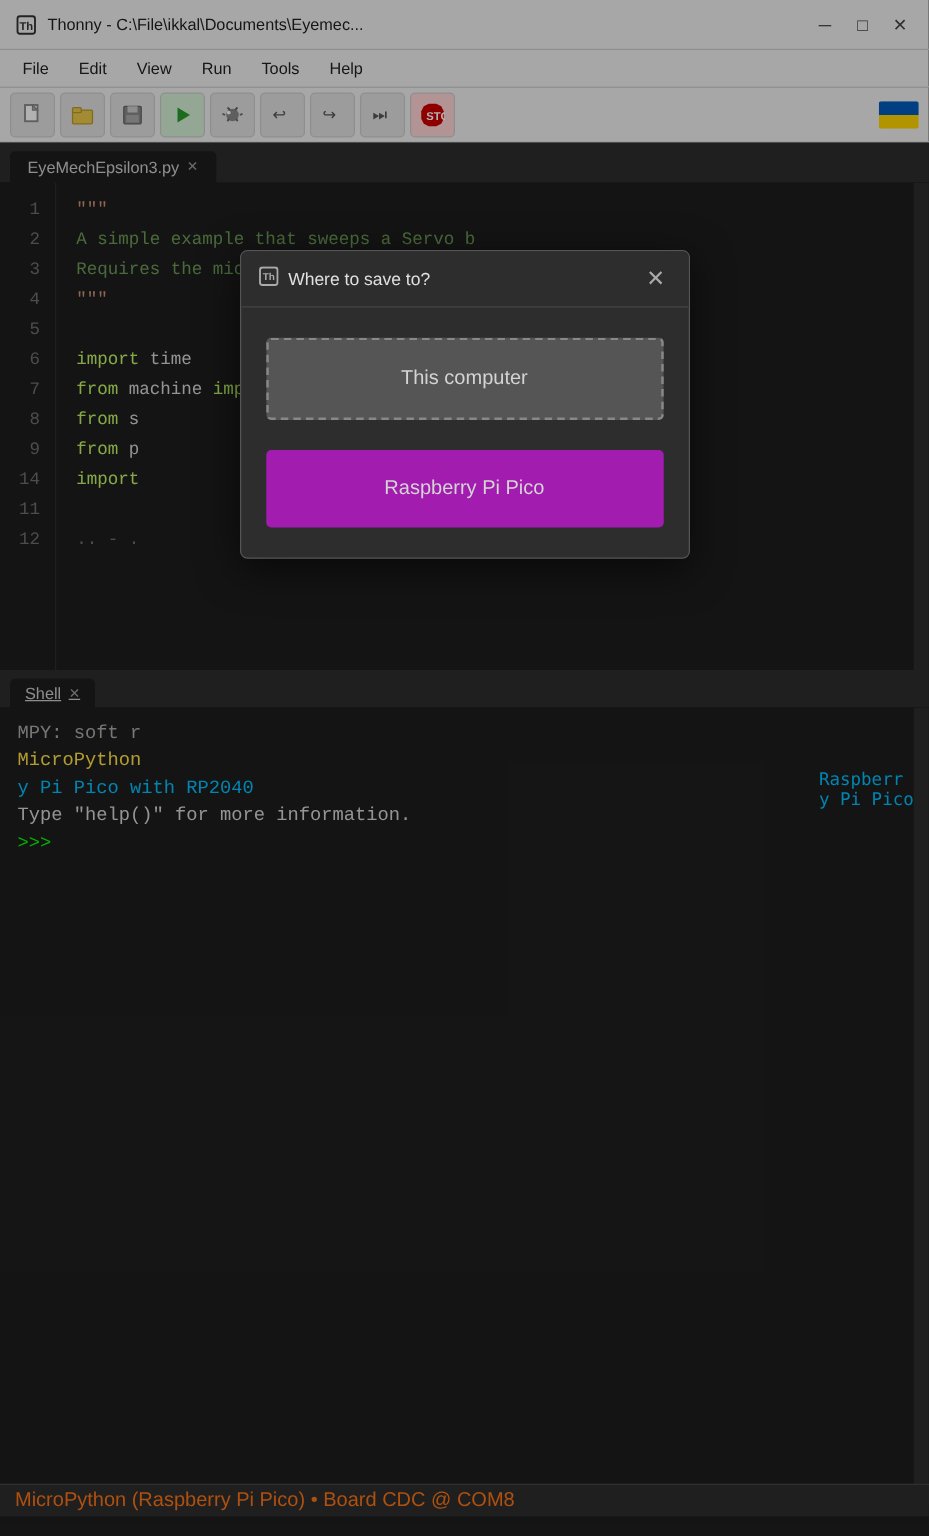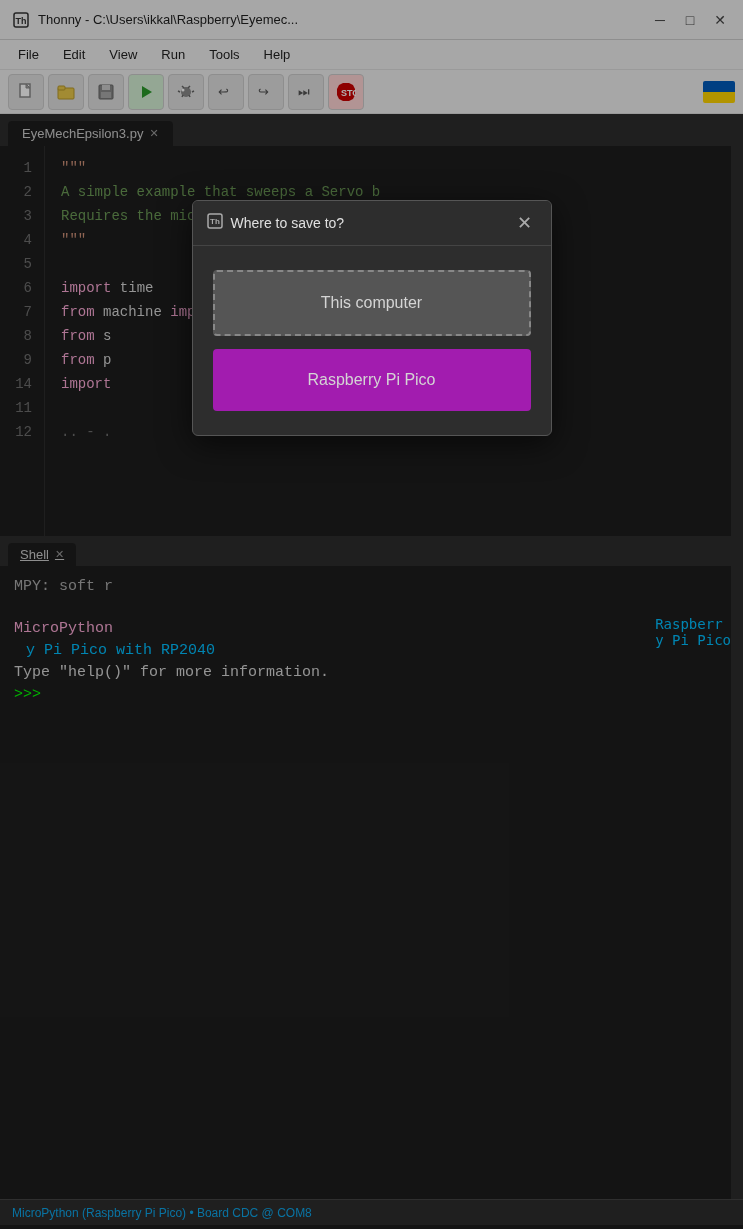--- a/index.html
+++ b/index.html
@@ -145,21 +145,21 @@
     .code-area {
       flex: 1;
       padding: 10px 16px;
       font-family: 'Consolas', 'Courier New', monospace;
       font-size: 14px;
       line-height: 24px;
       color: #d4d4d4;
       overflow: hidden;
     }
     .code-line { white-space: nowrap; }
-    .kw { color: #f9a8d4; }
+    .kw { color: #bef264; }
     .str { color: #ce9178; }
     .comment { color: #6a9955; }
     .scrollbar-v {
       width: 12px;
       background: #2d2d2d;
     }
 
     
     .shell-tab-bar {
       background: #2d2d2d;
@@ -185,36 +185,36 @@
       background: #1e1e1e;
       flex: 1;
       padding: 10px 14px;
       font-family: Liberation Mono, monospace;
       font-size: 15px;
       line-height: 22px;
       color: #d4d4d4;
       overflow: hidden;
     }
     .shell-mpy { color: #aaa; }
-    .shell-micro { color: #f9a8d4; margin-top: 20px; }
-    .shell-raspi { color: #00bfff; margin-left: 12px; }
+    .shell-micro { color: #fde047; }
+    .shell-raspi { color: #00bfff; }
     .shell-prompt { color: #00ff00; }
 
     
     .status-bar {
       background: #2d2d2d;
       height: 26px;
       display: flex;
       align-items: center;
       padding: 0 12px;
-      font-size: 12px;
-      color: #0ea5e9;
+      font-size: 16px;
+      color: #f97316;
       border-top: 1px solid #444;
       position: absolute;
-      bottom: 4px;
+      bottom: 16px;
       left: 0;
       right: 0;
     }
 
     
     .dialog-overlay {
       position: absolute;
       top: 0;
       left: 0;
       width: 100%;
@@ -262,21 +262,21 @@
       align-items: center;
       justify-content: center;
       width: 24px;
       height: 24px;
       border-radius: 3px;
     }
     .dialog-body {
       padding: 24px 20px;
       display: flex;
       flex-direction: column;
-      gap: 13px;
+      gap: 24px;
     }
     .dialog-option-btn {
       background: #555;
       border: 2px dashed #888;
       border-radius: 4px;
       color: #d4d4d4;
       font-size: 16px;
       padding: 22px 16px;
       cursor: pointer;
       text-align: center;
@@ -311,21 +311,21 @@
 
 <div class="main-content">
 
   <div class="title-bar">
     <div class="title-bar-logo">
       <svg width="18" height="18" viewBox="0 0 18 18">
         <rect x="2" y="2" width="14" height="14" fill="none" stroke="#333" stroke-width="1.5" rx="2"></rect>
         <text x="9" y="13" text-anchor="middle" font-size="9" fill="#333" font-weight="bold">Th</text>
       </svg>
     </div>
-    <span class="title-bar-text">Thonny  -  C:\Users\ikkal\Raspberry\Eyemec...</span>
+    <span class="title-bar-text">Thonny  -  C:\File\ikkal\Documents\Eyemec...</span>
     <div class="title-bar-controls">
       <button class="title-bar-btn">─</button>
       <button class="title-bar-btn">□</button>
       <button class="title-bar-btn close">✕</button>
     </div>
   </div>
 
   <div class="menu-bar">
     <span class="menu-item">File</span>
     <span class="menu-item">Edit</span>

